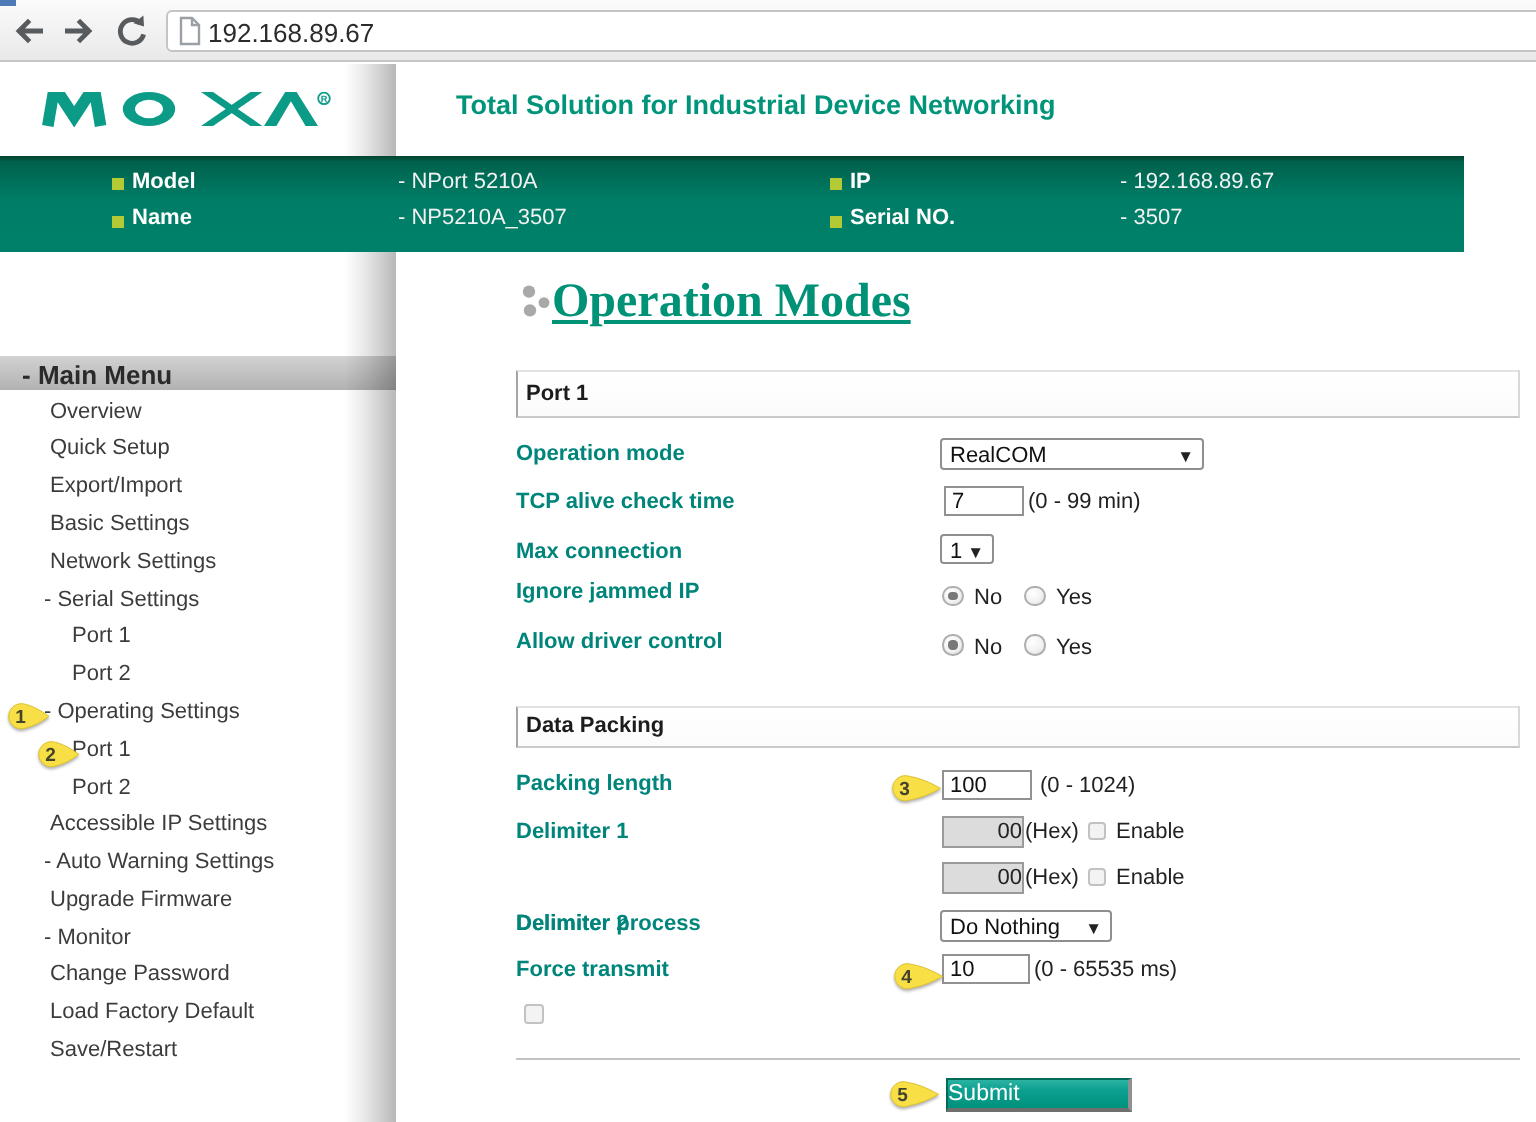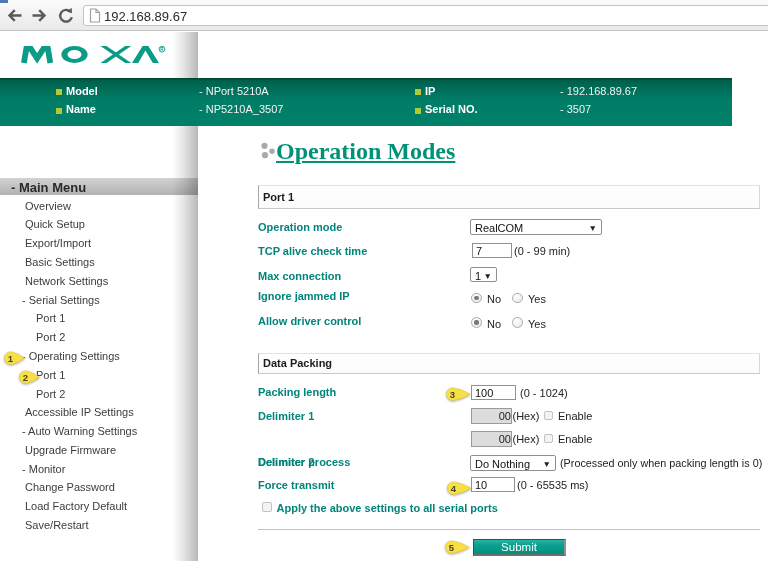--- a/index.html
+++ b/index.html
@@ -70,20 +70,21 @@
       <path d="M2.9,17 L5.7,0.5 L8.3,0.5 L16.1,12.4 L23.9,0.5 L26.5,0.5 L29.3,17" stroke="#0b9b87" stroke-width="5.8" fill="none"></path>
       <ellipse cx="53.5" cy="8.5" rx="13.1" ry="8.5"></ellipse>
       <ellipse cx="53.5" cy="8.5" rx="7" ry="4.6" fill="#fff"></ellipse>
       <polygon points="79.5,0 85.5,0 110.2,17 104.2,17"></polygon>
       <polygon points="104.2,0 110.2,0 85.5,17 79.5,17"></polygon>
       <polygon points="111,17 117.2,17 124.45,4.6 131.8,17 138,17 127.3,0 121.6,0"></polygon>
     </g>
     <circle cx="141" cy="3.2" r="2.9" fill="none" stroke="#0b9b87" stroke-width="0.9"></circle>
     <text x="141" y="5.2" font-size="4.6" text-anchor="middle" fill="#0b9b87" font-weight="bold">R</text>
   </svg>
+  <div class="abs" id="slogan">Total Solution for Industrial Device Networking</div>
 
   <div class="abs" id="greenbar">
     <div class="abs gbullet" style="left:56px;top:11px"></div>
     <div class="abs gtext" style="left:66px;top:7px">Model</div>
     <div class="abs gval" style="left:199px;top:7px">- NPort 5210A</div>
     <div class="abs gbullet" style="left:415px;top:11px"></div>
     <div class="abs gtext" style="left:425px;top:7px">IP</div>
     <div class="abs gval" style="left:560px;top:7px">- 192.168.89.67</div>
     <div class="abs gbullet" style="left:56px;top:30px"></div>
     <div class="abs gtext" style="left:66px;top:25px">Name</div>
@@ -171,32 +172,30 @@
   <div class="tinput dinput" style="left:471px;top:431px;width:41px;height:16px">00</div>
   <div class="fnote" style="left:512.5px;top:433px">(Hex)</div>
   <div class="chk" style="left:543.5px;top:433.5px"></div>
   <div class="fnote" style="left:558px;top:433px">Enable</div>
 
   <div class="flabel" style="top:456px">Delimiter process</div>
   <div class="sel" style="left:470px;top:455px;width:86px;height:16px">
       <span class="st">Do Nothing</span>
       <span class="sa">▼</span>
     </div>
-  <div class="fnote" style="left:560px;top:456.5px;font-size:10.8px">(Processed only when packing length is 0)</div>
 
   <div class="flabel" style="top:479px">Force transmit</div>
   <div class="tinput" style="left:471px;top:477px;width:44px;height:15px">10</div>
   <div class="fnote" style="left:517px;top:479px">(0 - 65535 ms)</div>
 
   <div class="chk" style="left:261.5px;top:501.5px;width:10px;height:10px"></div>
-  <div class="flabel" style="left:276.5px;top:502px">Apply the above settings to all serial ports</div>
 
   <div class="abs" style="left:258px;top:529px;width:502px;height:1px;background:#c3c3c3"></div>
 
-  <div class="abs" style="left:473px;top:539px;width:93px;height:17px;background:linear-gradient(180deg,#2cb3a2 0%,#0da091 35%,#00917c 100%);border:1px solid #006a58;border-right:2px solid #909090;border-bottom:2px solid #6f6f6f;color:#fff;font-size:11.5px;text-align:center;line-height:15.5px;">Submit</div>
+  <div class="abs" style="left:473px;top:539px;width:93px;height:17px;background:linear-gradient(180deg,#2cb3a2 0%,#0da091 35%,#00917c 100%);border:1px solid #006a58;border-right:2px solid #909090;border-bottom:2px solid #6f6f6f;color:#fff;font-size:11.5px;text-align:left;line-height:15.5px;">Submit</div>
 
   <svg class="bubble" style="left:3.3px;top:350.5px" width="22" height="14" viewBox="0 0 22 14">
     <path d="M21.5,7.2 Q15,2.4 9.8,1.2 A6.3,6.3 0 1 0 10.2,12.9 Q15.5,11.6 21.5,7.2 Z" fill="#f8df45" stroke="#dcc22e" stroke-width="0.5"></path>
     <text x="7.3" y="10.6" font-size="9.5" font-weight="bold" fill="#43432e" text-anchor="middle">1</text>
   </svg>
   <svg class="bubble" style="left:18.3px;top:370px" width="22" height="14" viewBox="0 0 22 14">
     <path d="M21.5,7.2 Q15,2.4 9.8,1.2 A6.3,6.3 0 1 0 10.2,12.9 Q15.5,11.6 21.5,7.2 Z" fill="#f8df45" stroke="#dcc22e" stroke-width="0.5"></path>
     <text x="7.3" y="10.6" font-size="9.5" font-weight="bold" fill="#43432e" text-anchor="middle">2</text>
   </svg>
   <svg class="bubble" style="left:445px;top:387px" width="26" height="14" viewBox="0 0 26 14">

